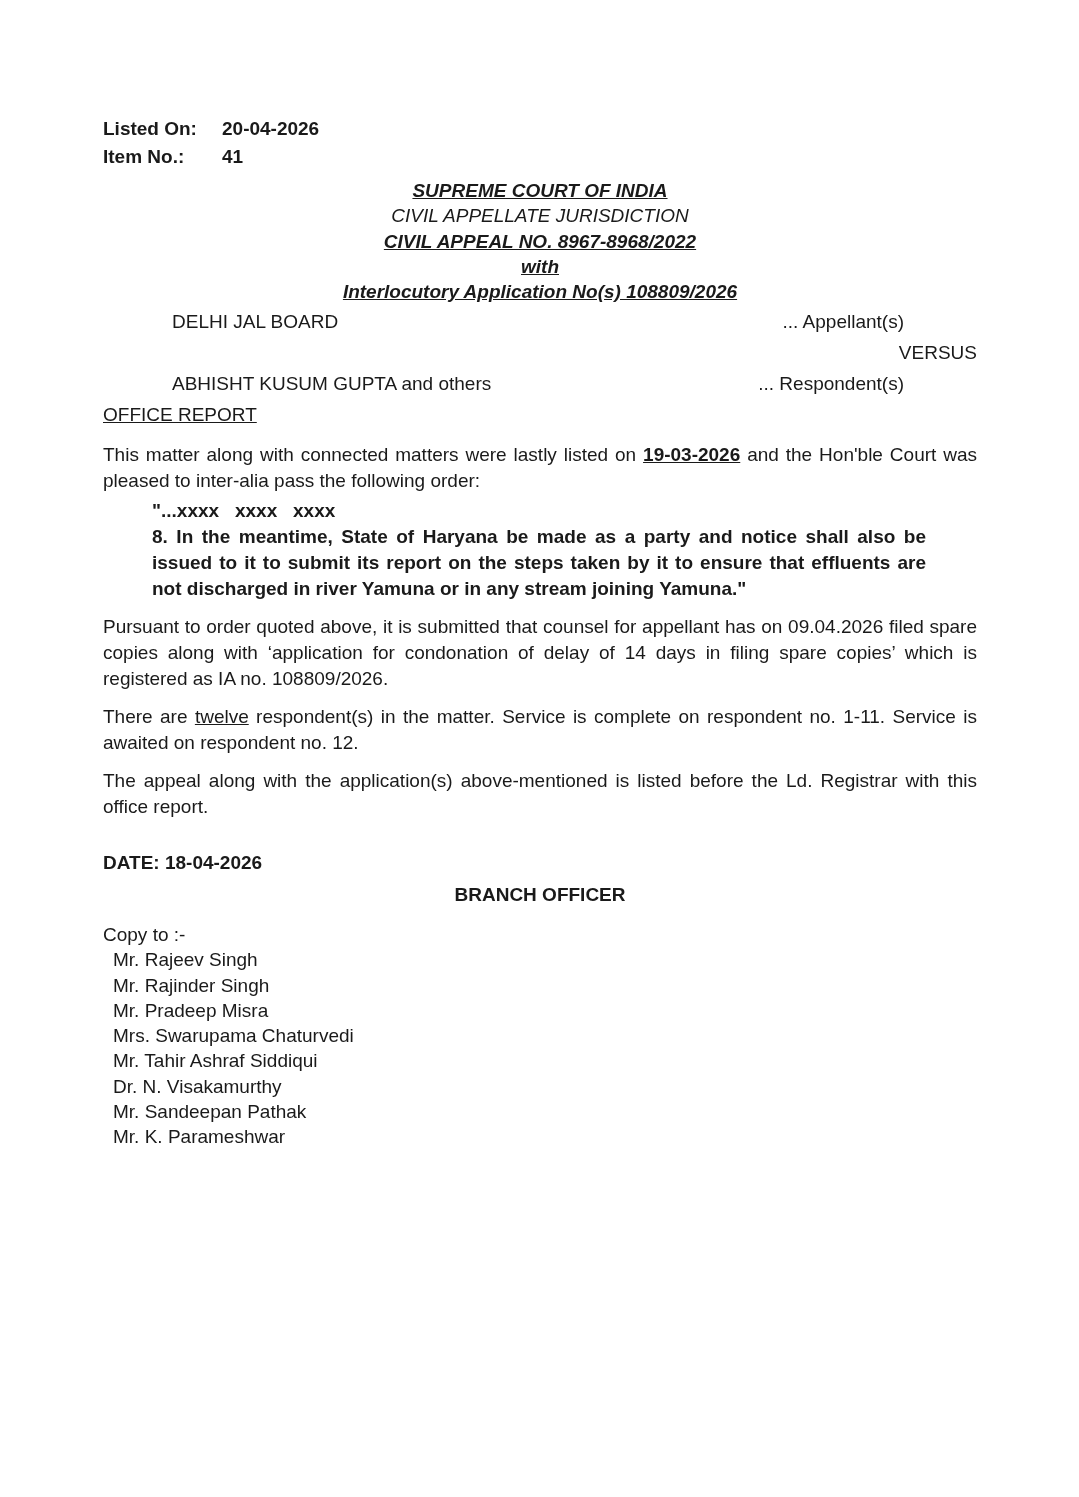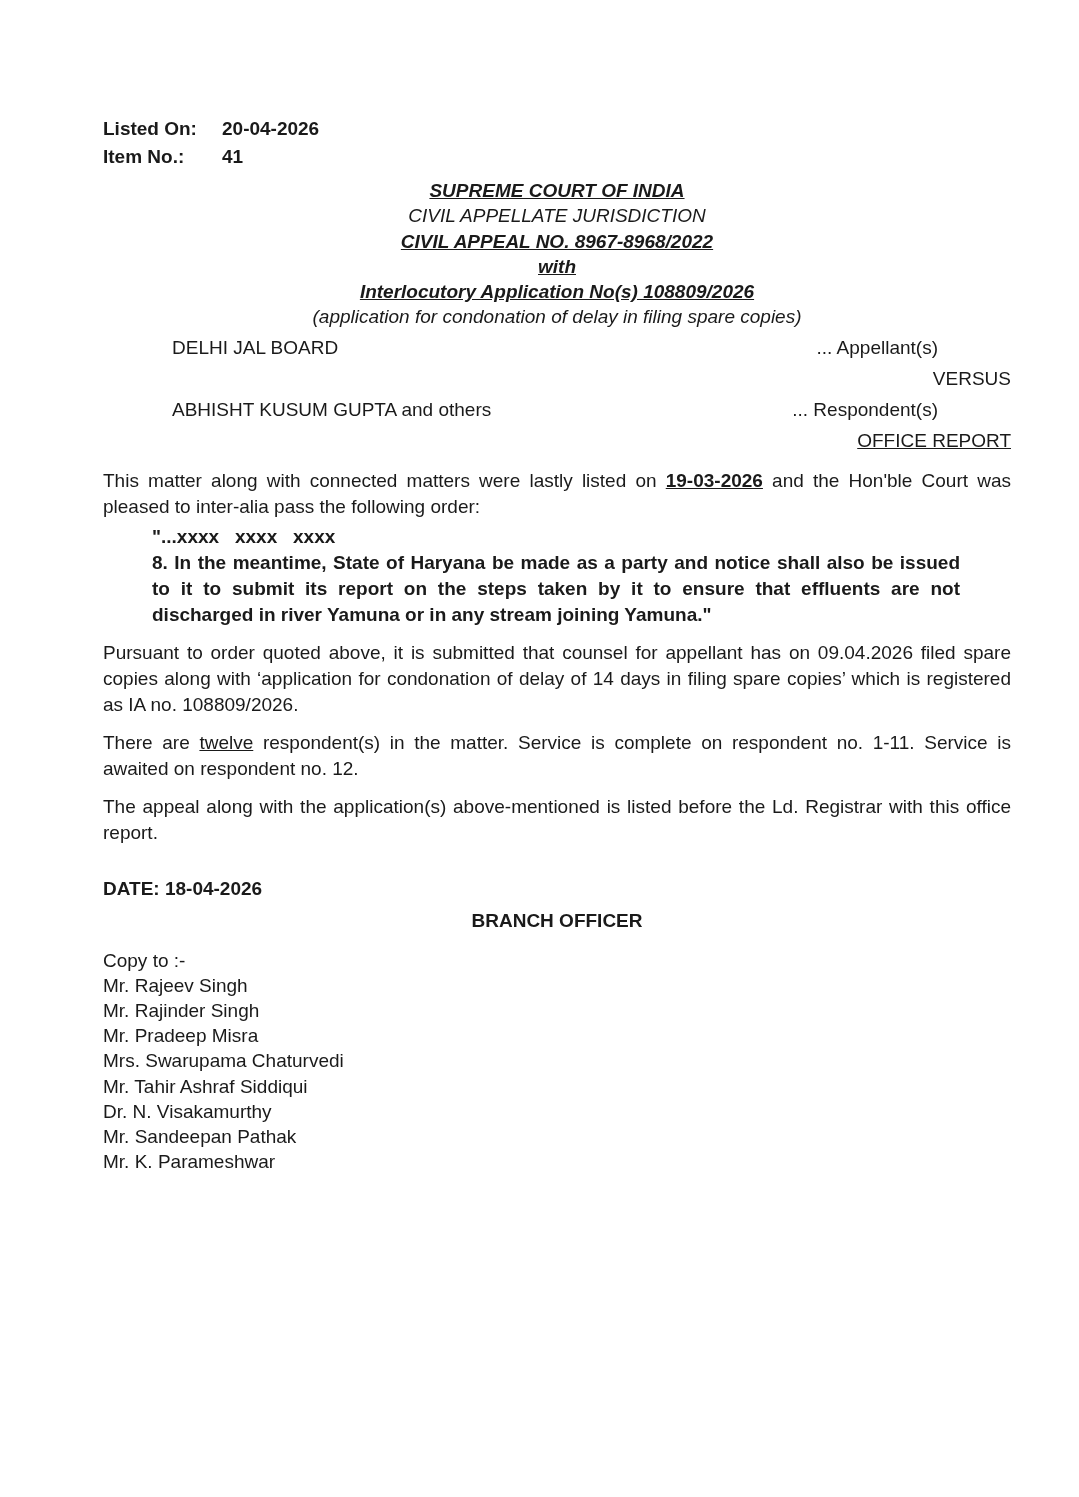--- a/index.html
+++ b/index.html
@@ -8,21 +8,21 @@
     width: 1079px;
     height: 1497px;
     font-family: "Liberation Sans", sans-serif;
     color: #1a1a1a;
     font-size: 19px;
   }
   .page {
     width: 1079px;
     height: 1404px;
     background: #ffffff;
-    padding: 115px 68px 40px 103px;
+    padding: 115px 102px 40px 103px;
     position: relative;
   }
 
   
   .meta { margin-bottom: 7px; }
   .meta-row { display: flex; font-weight: bold; line-height: 28px; }
   .meta-label { width: 119px; }
 
   
   .center-block { text-align: center; line-height: 25.3px; margin-top: 5px; font-style: italic; }
@@ -32,21 +32,21 @@
   
   .parties { margin-top: 2px; }
   .party-row {
     display: flex;
     justify-content: space-between;
     line-height: 31px;
     padding-left: 69px;
     padding-right: 73px;
   }
   .versus-row { text-align: right; line-height: 31px; }
-  .report-title-row { text-align: right; line-height: 31px; }
+  .report-title-row { text-align: left; line-height: 31px; }
 
   
   .para {
     text-align: justify;
     line-height: 26px;
     margin-top: 12px;
   }
   .quote-block {
     font-weight: bold;
     text-align: justify;
@@ -54,21 +54,21 @@
     margin-top: 4px;
     padding-left: 49px;
     padding-right: 51px;
   }
   .quote-first-line { white-space: pre-wrap; text-align: left; }
 
   
   .date-line { font-weight: bold; line-height: 26px; margin-top: 30px; }
   .officer-line { font-weight: bold; text-align: center; line-height: 26px; margin-top: 6px; }
   .copy-to-line { font-weight: normal; line-height: 25px; margin-top: 14px; }
-  .copy-name { line-height: 25.2px; }
+  .copy-name { line-height: 25.2px; margin-left: 10px; }
 </style>
 </head>
 <body>
 
 <div class="page">
 
   <div class="meta">
     <div class="meta-row">
       <span class="meta-label">Listed On:</span>
       <span class="meta-value">20-04-2026</span>
@@ -78,21 +78,20 @@
       <span class="meta-value">41</span>
     </div>
   </div>
 
   <div class="center-block">
     <div class="bu">SUPREME COURT OF INDIA</div>
     <div>CIVIL APPELLATE JURISDICTION</div>
     <div class="bu">CIVIL APPEAL NO. 8967-8968/2022</div>
     <div class="bu">with</div>
     <div class="bu">Interlocutory Application No(s) 108809/2026</div>
-    <div>(application for condonation of delay in filing spare copies)</div>
   </div>
 
   <div class="parties">
     <div class="party-row">
       <span>DELHI JAL BOARD</span>
       <span>... Appellant(s)</span>
     </div>
     <div class="versus-row">VERSUS</div>
     <div class="party-row">
       <span>ABHISHT KUSUM GUPTA and others</span>

